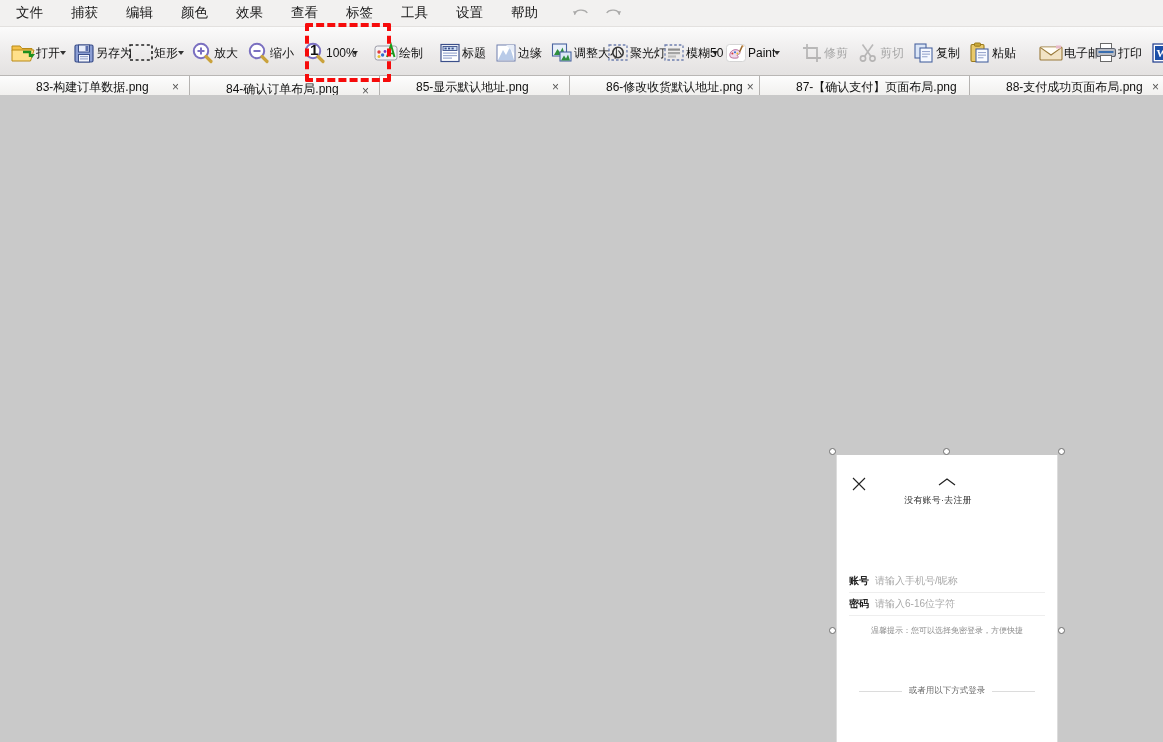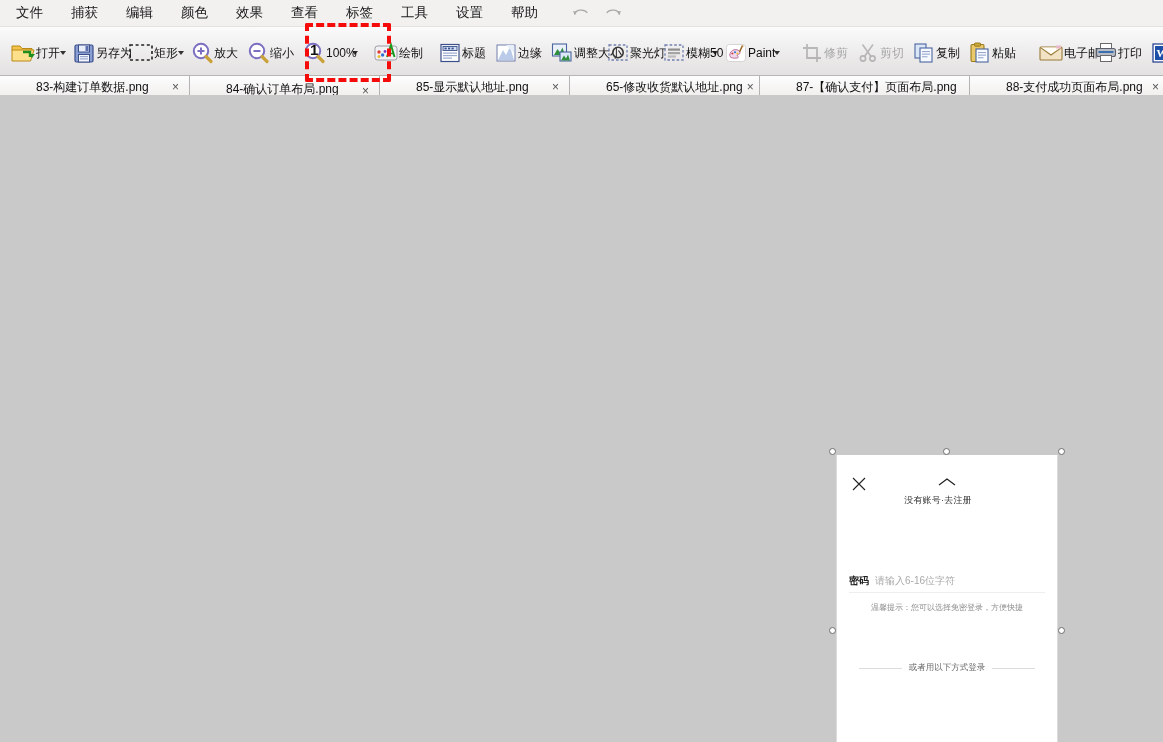--- a/index.html
+++ b/index.html
@@ -435,21 +435,21 @@
     </div>
     <div class="tab" style="width:175px;align-items:flex-end;">
       <div class="tl">84-确认订单布局.png</div>
       <div class="tx" style="margin-left:auto;">×</div>
     </div>
     <div class="tab" style="width:175px;">
       <div class="tl">85-显示默认地址.png</div>
       <div class="tx" style="margin-left:auto;">×</div>
     </div>
     <div class="tab" style="width:175px;">
-      <div class="tl">65-修改收货默认地址.png</div>
+      <div class="tl">86-修改收货默认地址.png</div>
       <div class="tx" style="margin-left:auto;">×</div>
     </div>
     <div class="tab" style="width:195px;gap:29px;">
       <div class="tl">87-【确认支付】页面布局.png</div>
       <div class="tx" style="margin-left:auto;">×</div>
     </div>
     <div class="tab" style="width:185px;">
       <div class="tl">88-支付成功页面布局.png</div>
       <div class="tx" style="margin-left:auto;">×</div>
     </div>
@@ -475,20 +475,24 @@
           <div class="ph-chev">
             <svg width="20" height="10" viewBox="0 0 20 10">
               <path d="M2 8 L10 2 L18 8" stroke="#222" stroke-width="1.2" fill="none"></path>
             </svg>
           </div>
           <div class="ph-reg">没有账号·去注册</div>
         </div>
 
         <div class="ph-gap"></div>
 
+        <div class="ph-field">
+          <div class="fl">账号</div>
+          <div class="fv">请输入手机号/昵称</div>
+        </div>
 
         <div class="ph-field">
           <div class="fl">密码</div>
           <div class="fv">请输入6-16位字符</div>
         </div>
 
 
 
         <div class="ph-tip">温馨提示：您可以选择免密登录，方便快捷</div>
 

